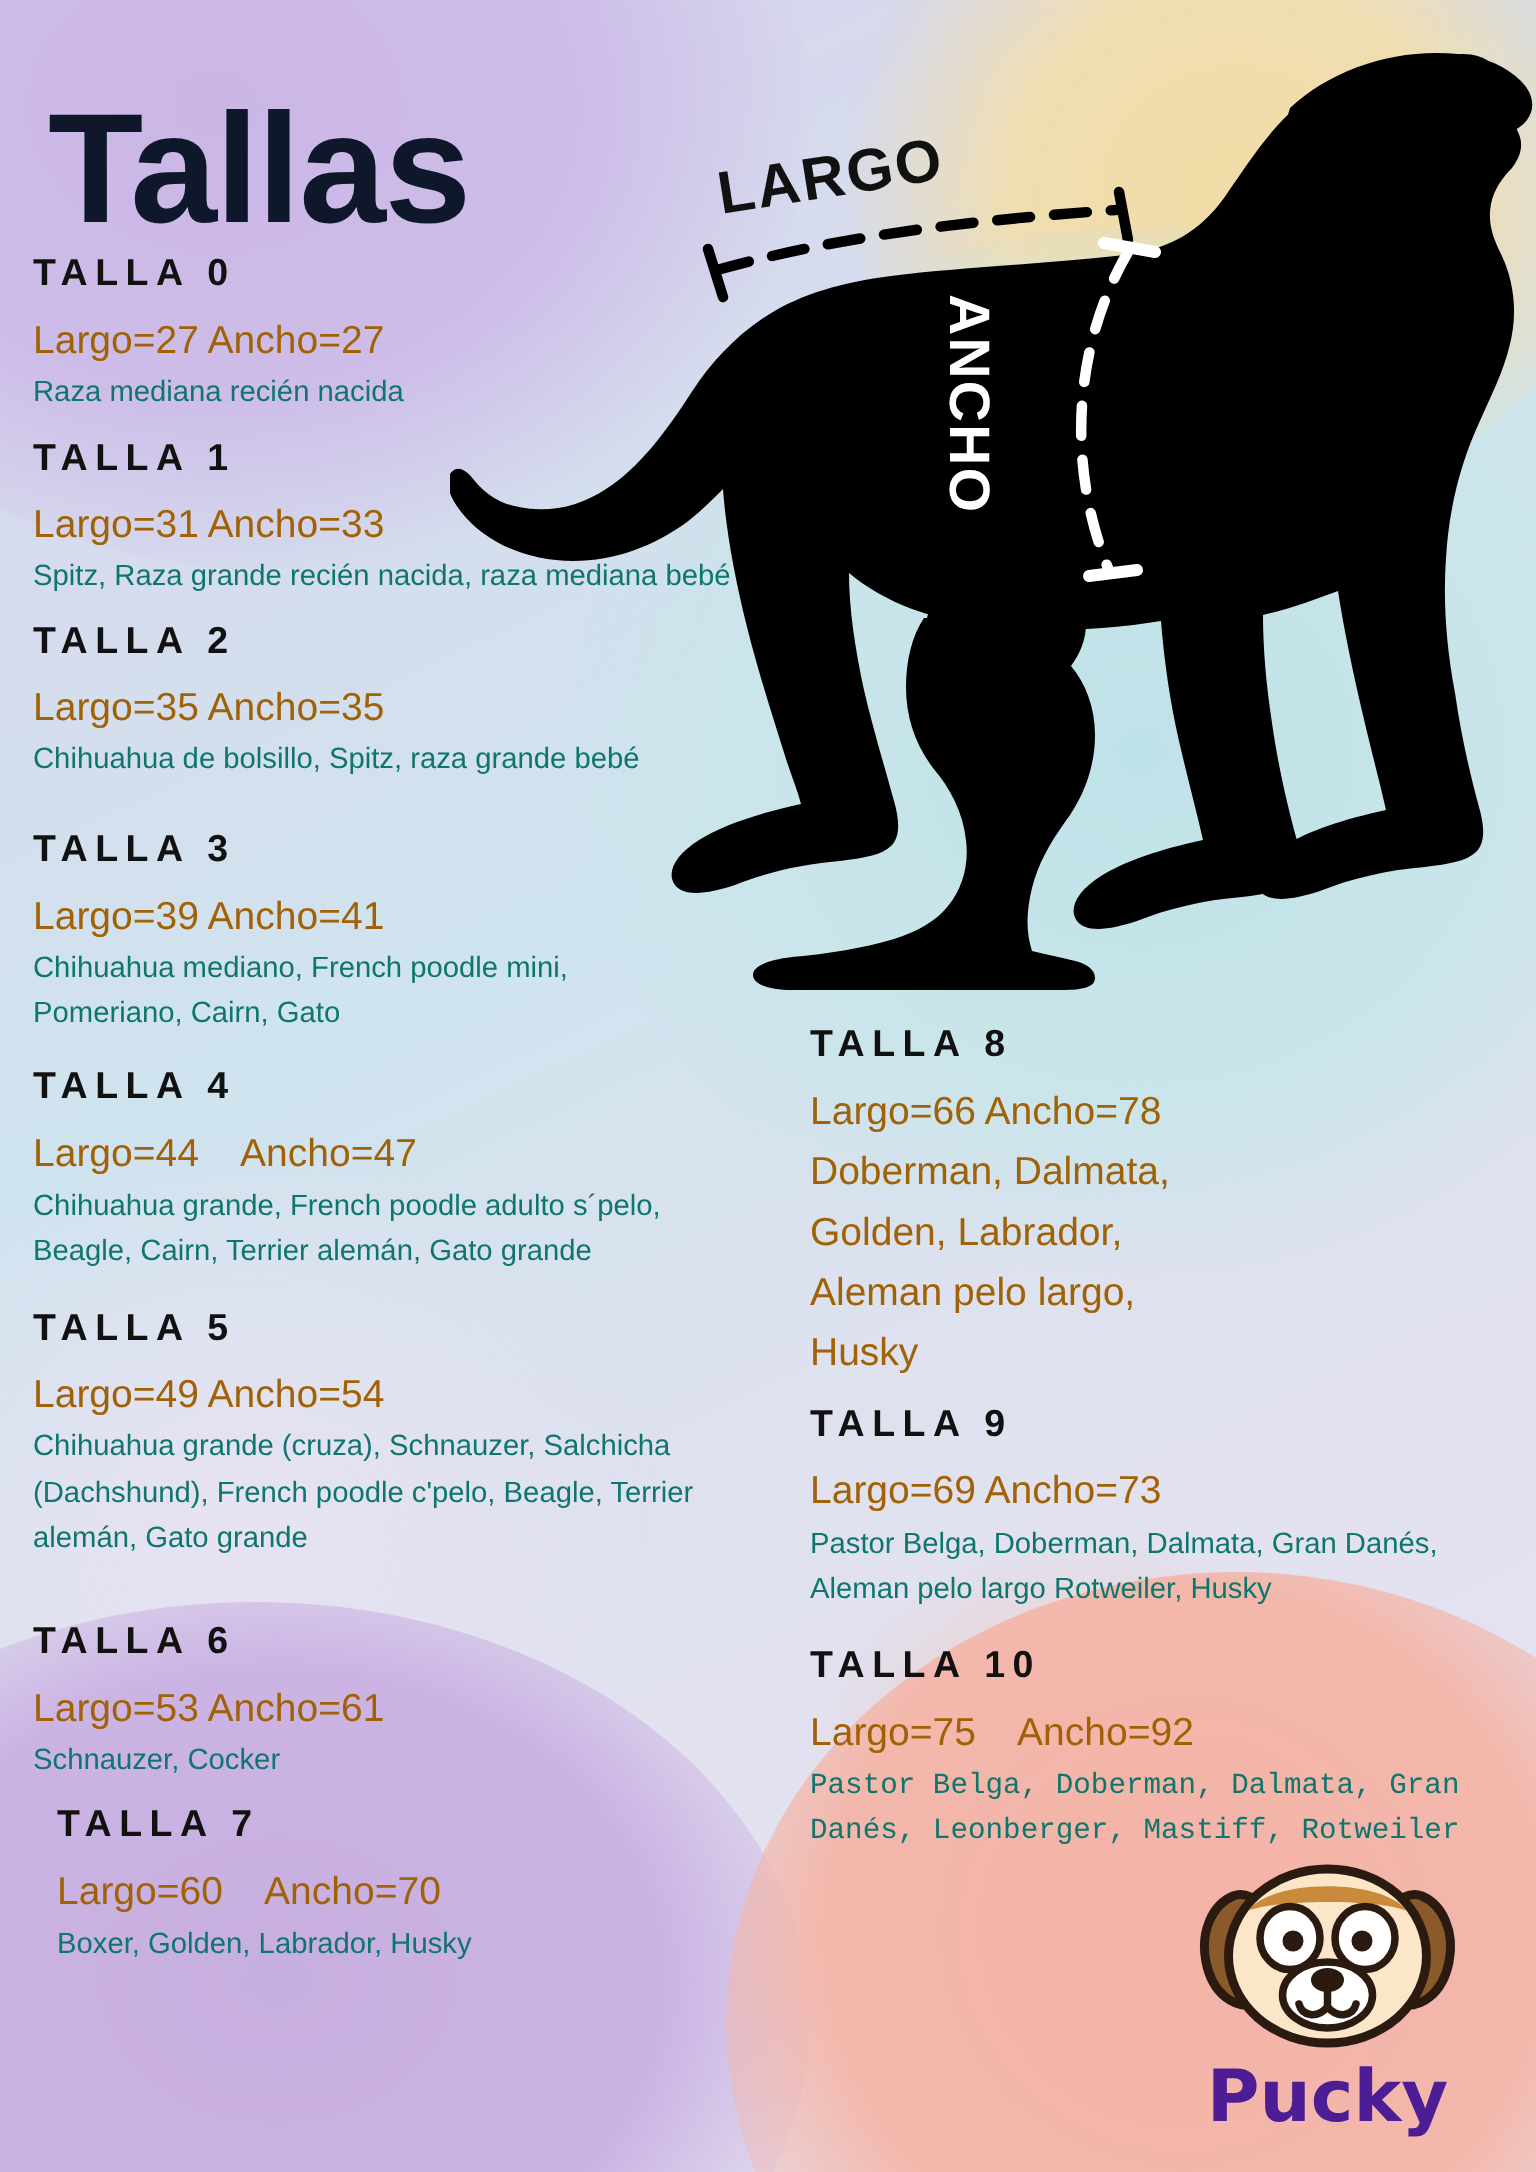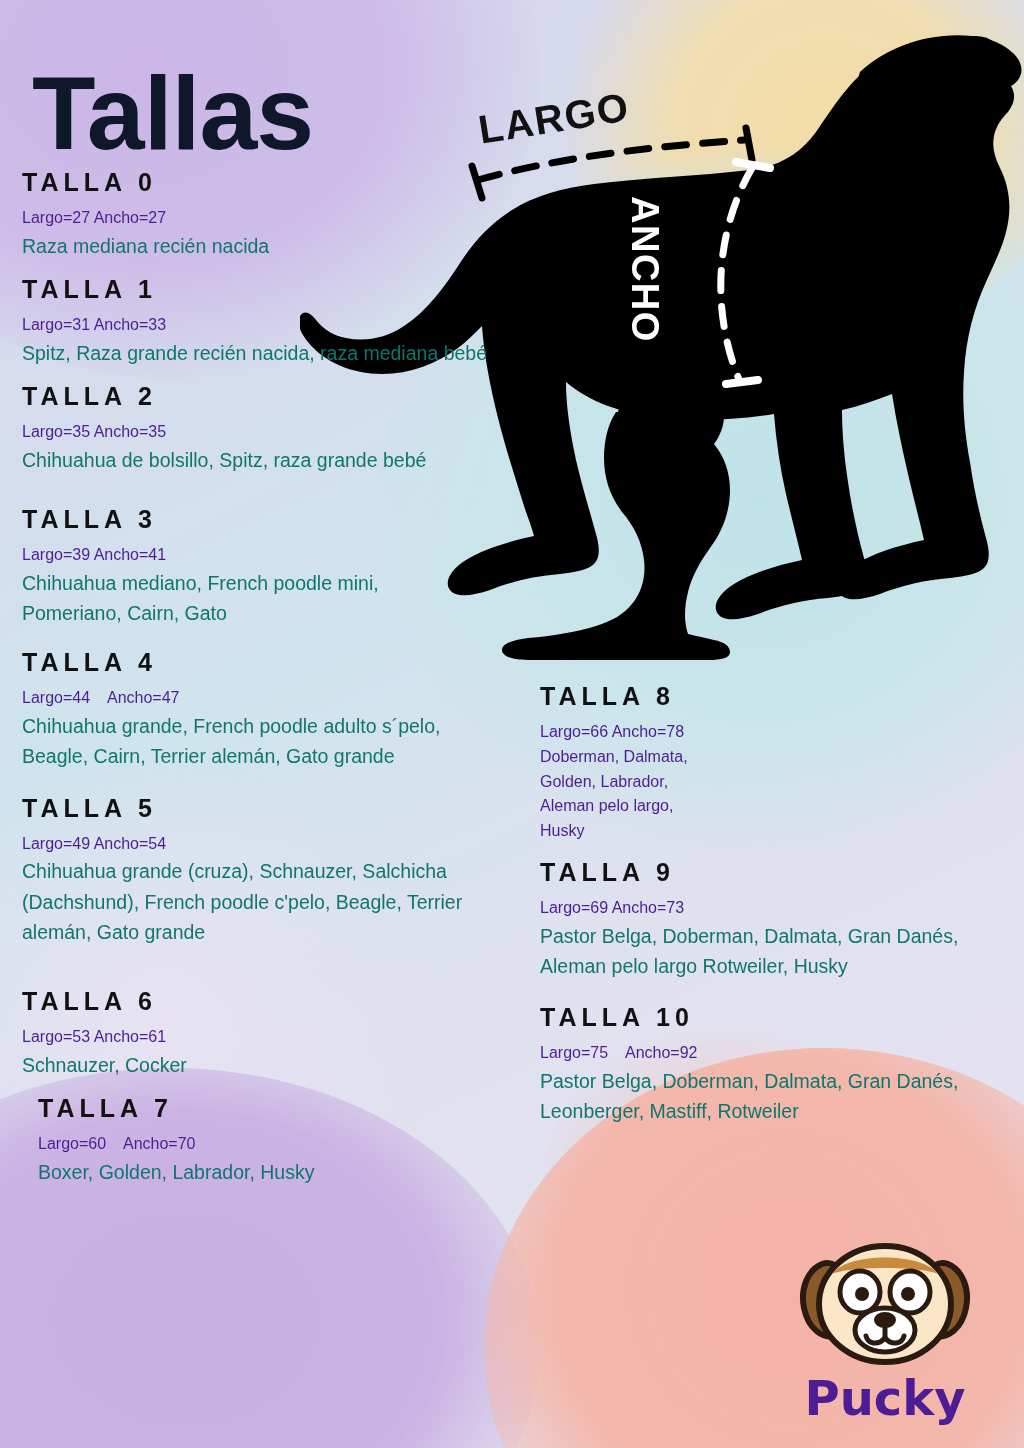--- a/index.html
+++ b/index.html
@@ -123,23 +123,23 @@
   .size-block { margin-bottom: 14px; }
 
   .size-name {
     font-size: 25px;
     font-weight: bold;
     letter-spacing: 5px;
     color: #111;
     margin-bottom: 9px;
   }
   .size-dims {
-    font-size: 16px;
+    font-size: 26px;
     line-height: 1.55;
-    color: #4c1d95;
+    color: #a16207;
     white-space: pre;
   }
   .size-breeds {
     font-size: 19.5px;
     line-height: 1.55;
     color: #0f766e;
   }
 
   
   .logo {
@@ -376,21 +376,21 @@
 
     <div class="size-block" style="margin-top:8px;">
       <div class="size-name">TALLA 9</div>
       <div class="size-dims">Largo=69 Ancho=73</div>
       <div class="size-breeds" style="width:470px;">Pastor Belga, Doberman, Dalmata, Gran Danés, Aleman pelo largo Rotweiler, Husky</div>
     </div>
 
     <div class="size-block" style="margin-top:22px;">
       <div class="size-name">TALLA 10</div>
       <div class="size-dims">Largo=75    Ancho=92</div>
-      <div class="size-breeds" style="width:470px;">Pastor Belga, Doberman, Dalmata, Gran Danés, Leonberger, Mastiff, Rotweiler</div>
+      <div class="size-breeds" style="width:470px;font-family:Liberation Mono, monospace;">Pastor Belga, Doberman, Dalmata, Gran Danés, Leonberger, Mastiff, Rotweiler</div>
     </div>
 
   </div>
 
   <div class="logo">
     <svg width="230" height="160" viewBox="0 0 230 160" xmlns="http://www.w3.org/2000/svg">
 
       <path d="M 52 34 C 38 40 30 58 34 78 C 38 98 52 110 68 106 C 80 103 86 88 84 70 C 82 52 68 28 52 34 Z" fill="#8a5a2b" stroke="#2b1a10" stroke-width="6"></path>
       <path d="M 178 34 C 192 40 200 58 196 78 C 192 98 178 110 162 106 C 150 103 144 88 146 70 C 148 52 162 28 178 34 Z" fill="#8a5a2b" stroke="#2b1a10" stroke-width="6"></path>
 

